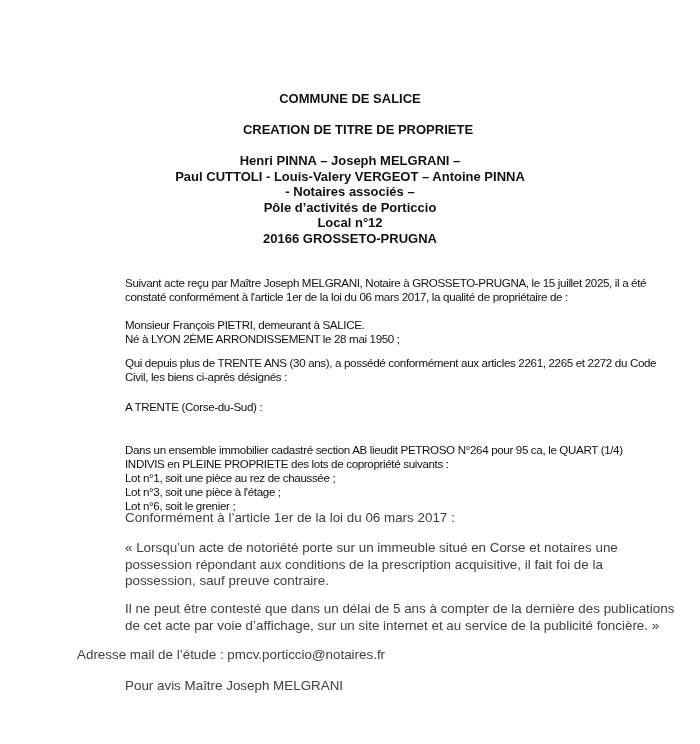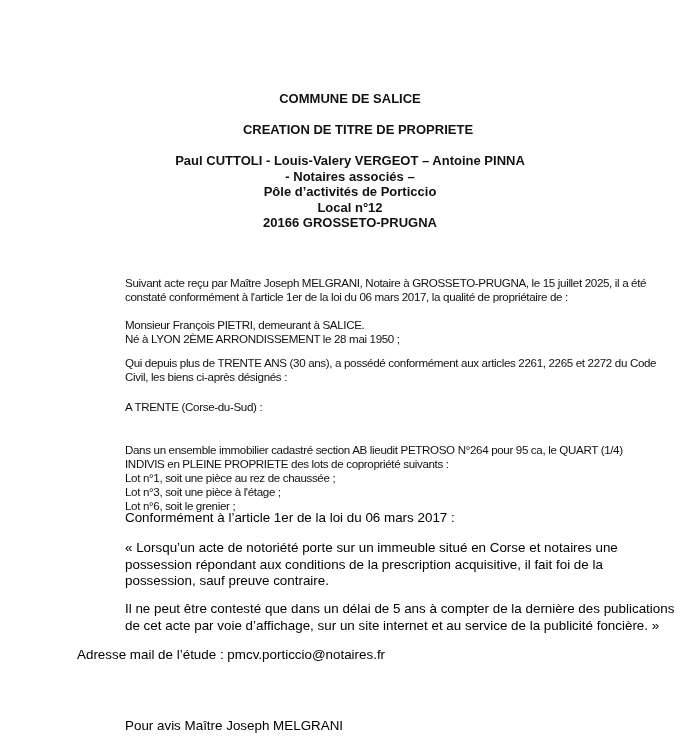--- a/index.html
+++ b/index.html
@@ -9,38 +9,39 @@
       position: absolute; left: 0; width: 700px; text-align: center;
       font-family: "Liberation Sans", sans-serif; font-weight: bold; font-size: 13px; color: #111;
     }
     .h-line { display: block; line-height: 15.5px; white-space: nowrap; }
     .small {
       position: absolute; left: 77px; font-family: "Liberation Sans", sans-serif;
       font-size: 11.6px; line-height: 14px; color: #111; letter-spacing: -0.35px; white-space: nowrap;
     }
     .large {
       position: absolute; left: 77px; font-family: "Liberation Sans", sans-serif;
-      font-size: 13.4px; line-height: 16.5px; color: #000000; white-space: nowrap;
+      font-size: 13.4px; line-height: 16.5px; color: #404040; white-space: nowrap;
     }
     .line { display: block; margin-left: 48px; }
   </style>
 </head>
 <body>
 
 <div class="page">
 
   <div class="header" style="top:91px;">
     <span class="h-line">COMMUNE DE SALICE</span>
   </div>
 
   <div class="header" style="top:122px;padding-left:8px;">
     <span class="h-line">CREATION DE TITRE DE PROPRIETE</span>
   </div>
 
   <div class="header" style="top:153px;">
+    <span class="h-line">Henri PINNA – Joseph MELGRANI –</span>
     <span class="h-line">Paul CUTTOLI - Louis-Valery VERGEOT – Antoine PINNA</span>
     <span class="h-line">- Notaires associés –</span>
     <span class="h-line">Pôle d’activités de Porticcio</span>
     <span class="h-line">Local n°12</span>
     <span class="h-line">20166 GROSSETO-PRUGNA</span>
   </div>
 
   <div class="small" style="top:276px;">
     <span class="line">Suivant acte reçu par Maître Joseph MELGRANI, Notaire à GROSSETO-PRUGNA, le 15 juillet 2025, il a été</span>
     <span class="line">constaté conformément à l'article 1er de la loi du 06 mars 2017, la qualité de propriétaire de :</span>
@@ -80,17 +81,17 @@
 
   <div class="large" style="top:601px;">
     <span class="line">Il ne peut être contesté que dans un délai de 5 ans à compter de la dernière des publications</span>
     <span class="line">de cet acte par voie d’affichage, sur un site internet et au service de la publicité foncière. »</span>
   </div>
 
   <div class="large" style="top:647px;text-align:right;">
     <span>Adresse mail de l’étude : </span><span>pmcv.porticcio@notaires.fr</span>
   </div>
 
-  <div class="large" style="top:718px;">
+  <div class="large" style="top:678px;">
     <span class="line">Pour avis Maître Joseph MELGRANI</span>
   </div>
 
 </div>
 
 </body></html>

